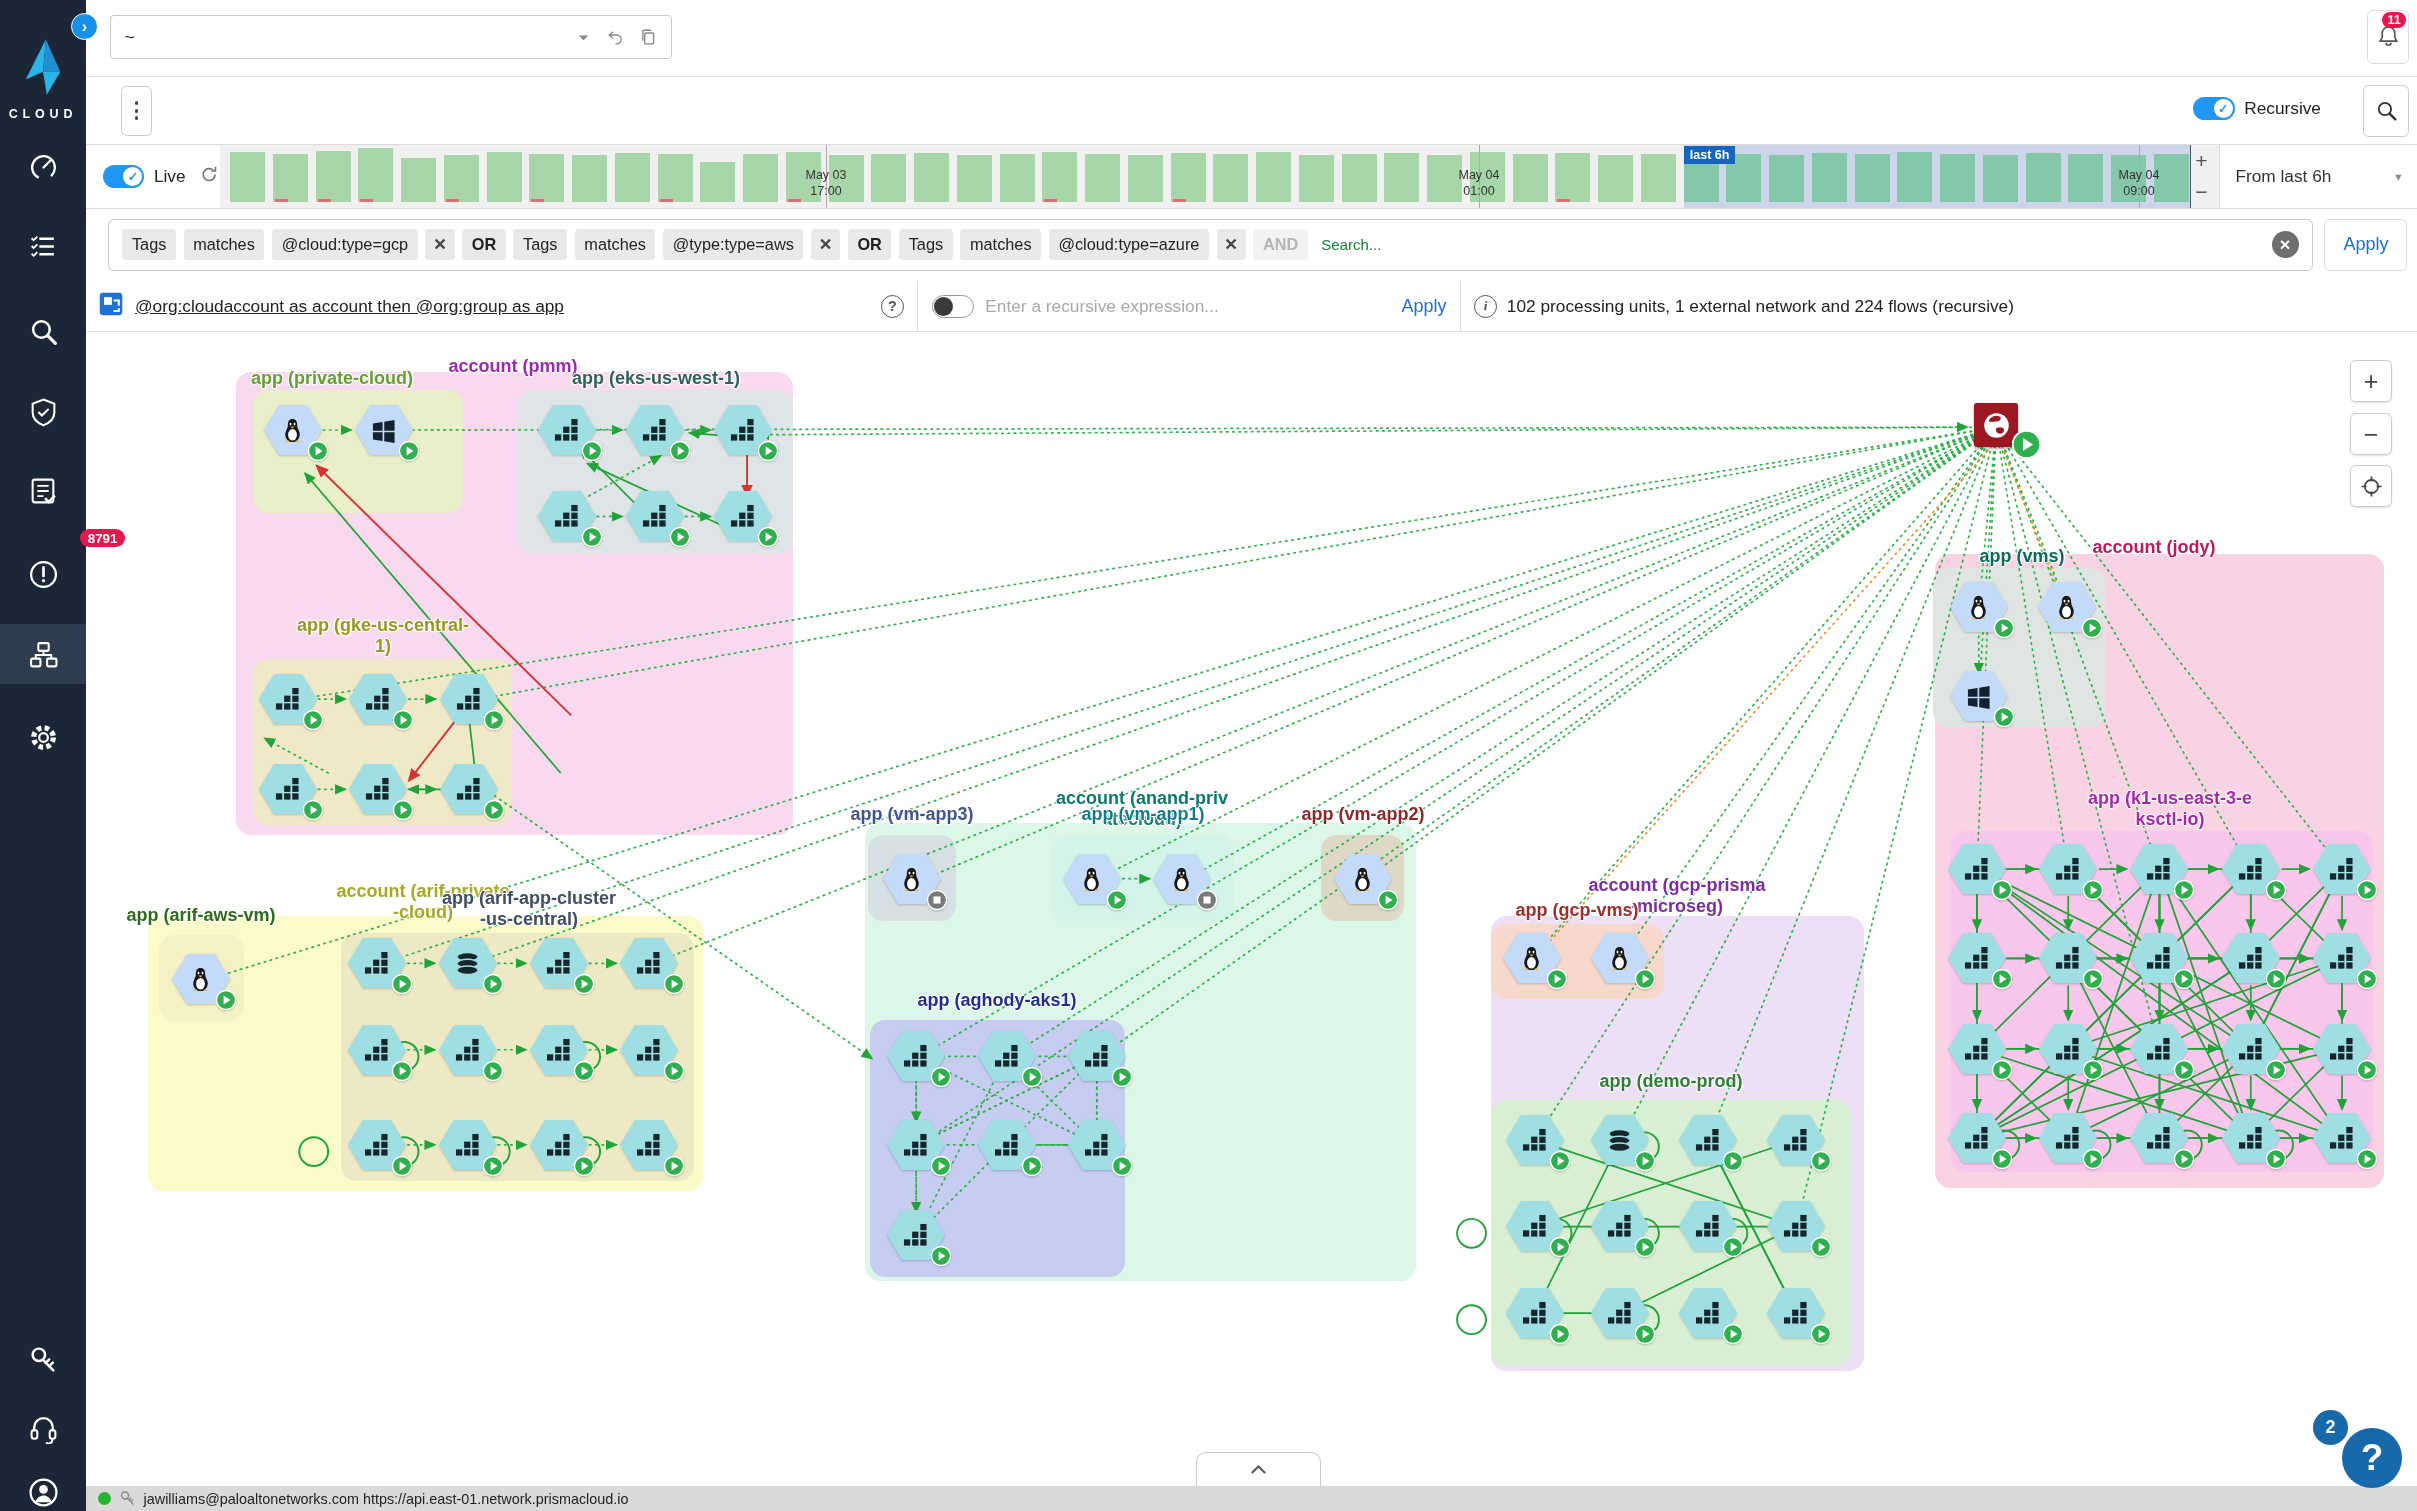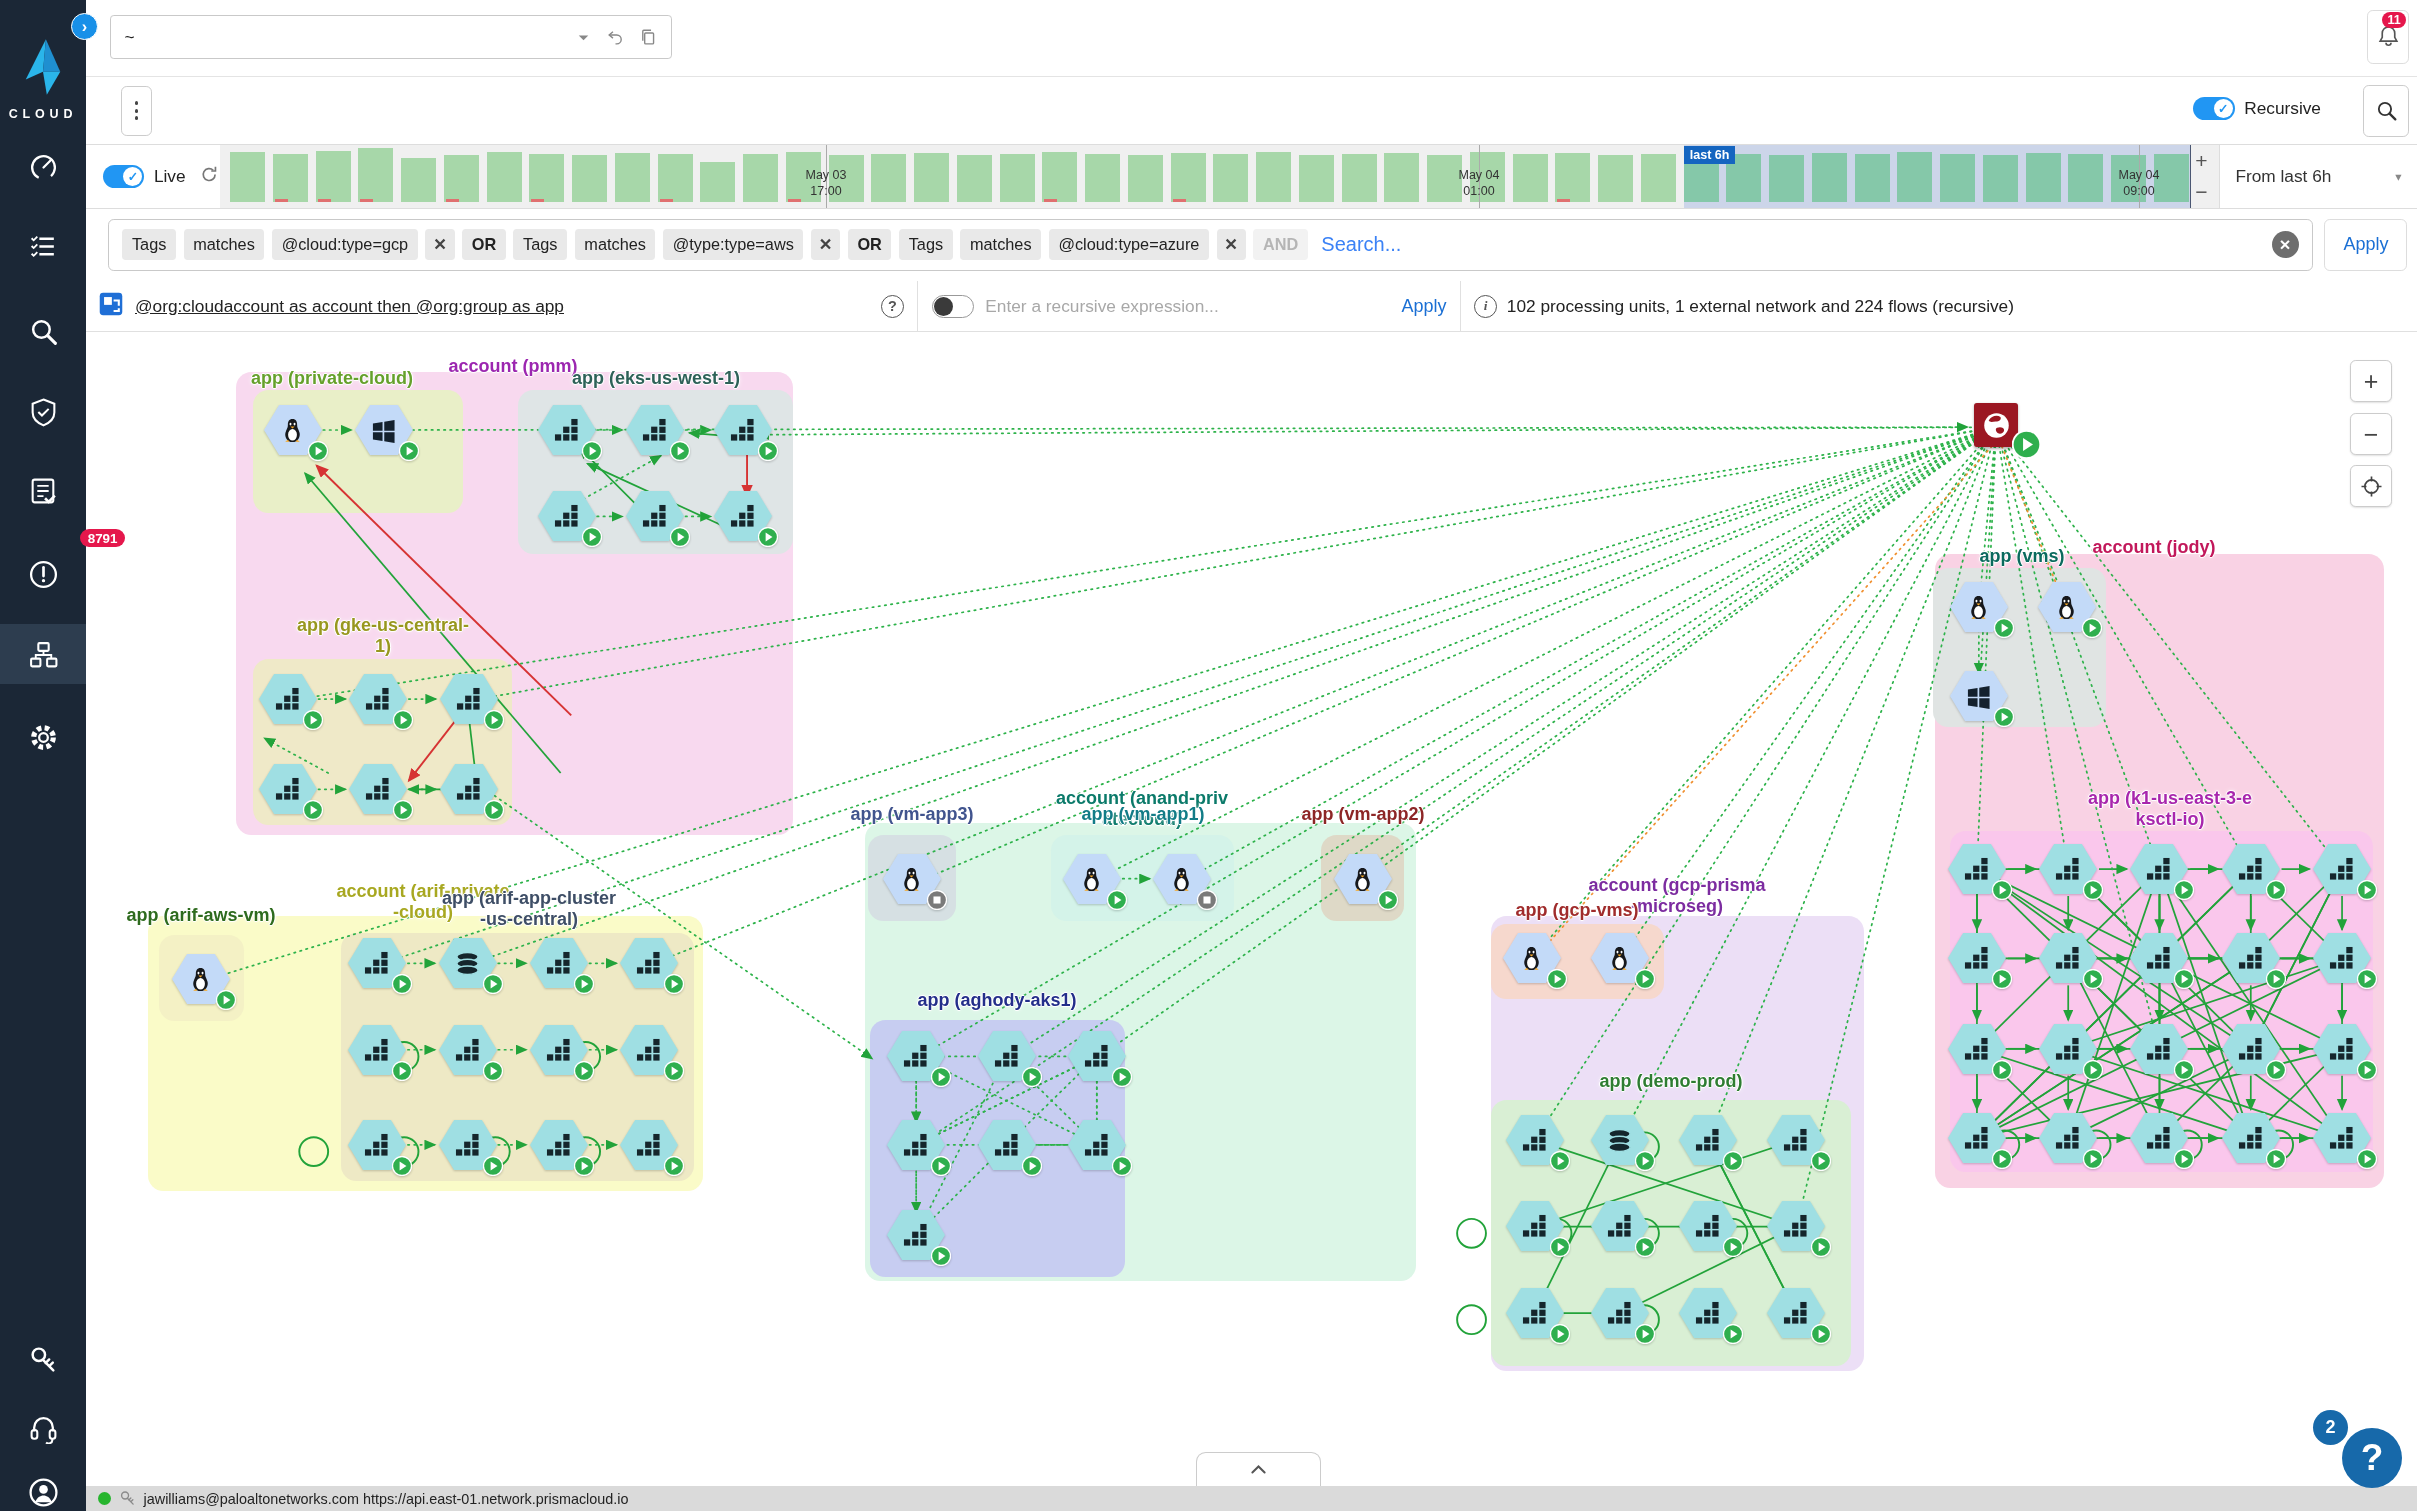--- a/index.html
+++ b/index.html
@@ -65,21 +65,21 @@
     display:flex; align-items:center; justify-content:space-between; padding:0 15.4px; font-size:17.3px; color:#333; }
 
   
   #filter-row { position:absolute; left:86px; top:210px; width:2331px; height:70px; background:#fff; z-index:30;}
   #filter-input { position:absolute; left:22px; top:8.6px; width:2205px; height:52px; border:1px solid #c9c9c9; border-radius:5.8px;
     display:flex; align-items:center; gap:7.7px; padding:0 13.4px; }
   .chip { background:#e9e9e9; border-radius:3.8px; padding:5.8px 9.6px; font-size:16.3px; color:#222; white-space:nowrap; }
   .chip.close { padding:5.8px 7.7px; font-weight:bold; color:#444; }
   .chip.op { font-weight:bold; }
   .chip.faded { color:#b5b5b5; background:#f2f2f2; font-weight:bold; }
-  #filter-search { color:#3b82f6; font-size:20px; margin-left:5.8px; flex:1; }
+  #filter-search { color:#15803d; font-size:15px; margin-left:5.8px; flex:1; }
   #filter-clear { margin-left:auto; width:27px; height:27px; border-radius:50%; background:#6e6e6e; color:#fff;
     display:flex; align-items:center; justify-content:center; font-size:14.4px; font-weight:bold; }
   #filter-apply { position:absolute; right:9.6px; top:8.6px; width:83px; height:52px; border:1px solid #ddd; border-radius:5.8px;
     background:#fff; color:#1a6fd4; font-size:18px; display:flex; align-items:center; justify-content:center; }
 
   
   #group-row { position:absolute; left:86px; top:281px; width:2331px; height:51px; background:#fff; border-bottom:1px solid #e0e0e0; z-index:30; display:flex; align-items:center; }
   #group-icon { margin-left:11.5px; }
   #group-expr { margin-left:11.5px; font-size:17.3px; color:#222;text-decoration:underline; }
   #help-q { margin-left:317px; width:23px; height:23px; border-radius:50%; border:1.4px solid #555; color:#555; font-size:14.4px; font-weight:bold;

